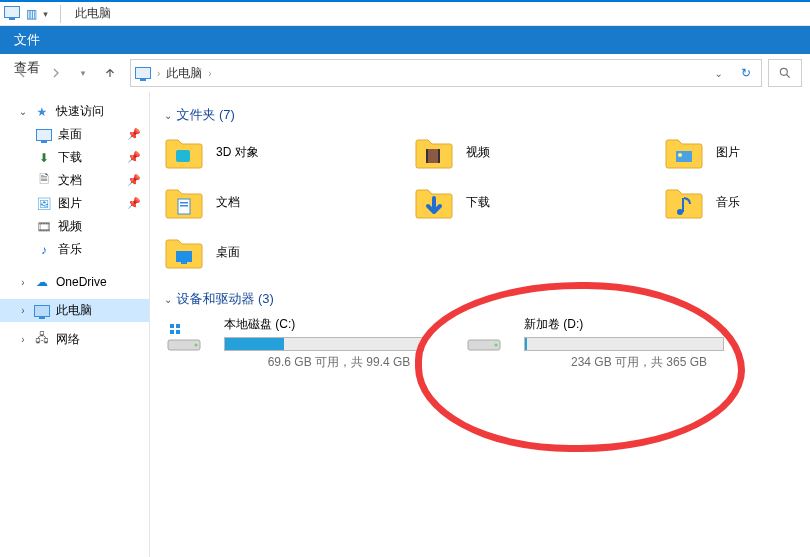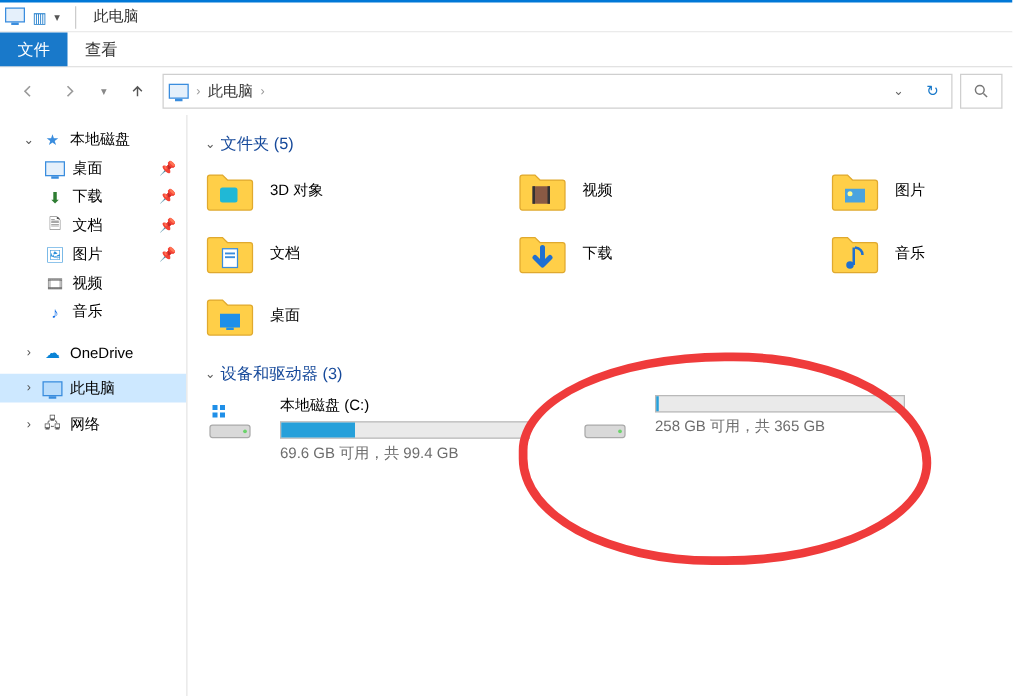--- a/index.html
+++ b/index.html
@@ -32,20 +32,21 @@
   .titlebar .qat .sysicon { width:16px; height:16px; }
   .titlebar .sep { width:1px; height:18px; background:#ccc; margin:0 6px; }
   .titlebar .title { margin-left: 2px; color:#333; }
   
   .ribbon {
     height: 28px;
     display: flex;
     align-items: stretch;
     border-bottom: 1px solid #d9d9d9;
     background:#fff;
+    flex-direction:column;
   }
   .ribbon .tab {
     padding: 5px 14px;
     font-size: 13px;
     color:#333;
     display:flex;
     align-items:center;
   }
   .ribbon .tab.file {
     background:#1979ca;
@@ -142,21 +143,21 @@
   }
   .drive-item {
     display:flex;
     gap:20px;
   }
   .drive-icon { width:40px; height:40px; display:flex; align-items:center; justify-content:center; }
   .drive-body { flex:1; }
   .drive-name { margin-bottom:4px; }
   .drive-bar { width:200px; height:14px; border:1px solid #b9b9b9; background:#eaeaea; position:relative; }
   .drive-bar .fill { position:absolute; left:0; top:0; bottom:0; background:#26a0da; }
-  .drive-status { color:#6d6d6d; margin-top:3px; font-size:12px;}
+  .drive-status { color:#6d6d6d; margin-top:3px; font-size:12px;text-align:center;}
   .red-circle {
     position:absolute;
     border: 7px solid #ef3b3b;
     border-radius: 50% 48% 50% 47% / 46% 52% 48% 50%;
     pointer-events:none;
   }
   
   .mon { width:16px; height:12px; border:1px solid #3a8dde; background:#3a8dde22; display:inline-block; position:relative;}
   .mon:after { content:""; position:absolute; left:4px; right:4px; bottom:-3px; height:2px; background:#3a8dde;}
 </style>
@@ -212,21 +213,21 @@
         <path d="M20 20l-5-5"></path>
       </svg>
   </div>
 </div>
 
 <div class="layout">
   <div class="sidebar">
     <div class="tree-item root">
       <span class="tree-caret">⌄</span>
       <span class="tree-icon" style="color:#3a8dde;">★</span>
-      <span>本地磁盘</span>
+      <span>快速访问</span>
     </div>
     <div class="tree-item child">
       <span class="tree-icon">
           <span class="mon"></span>
         </span>
       <span>桌面</span>
       <span class="pin">📌</span>
     </div>
     <div class="tree-item child">
       <span class="tree-icon" style="color:#2e7d32;">⬇</span>
@@ -269,21 +270,21 @@
     <div class="tree-item root">
       <span class="tree-caret">›</span>
       <span class="tree-icon" style="color:#555;">🖧</span>
       <span>网络</span>
     </div>
   </div>
 
   <div class="content">
     <div class="section-hdr">
       <span class="caret">⌄</span>
-      <span>文件夹 (5)</span>
+      <span>文件夹 (7)</span>
     </div>
     <div class="folders-grid" id="folders-grid">
         <div class="folder-item">
           <span class="folder-icon">
             <svg width="40" height="36" viewBox="0 0 40 36">
     <path d="M2 8 L2 32 Q2 34 4 34 L36 34 Q38 34 38 32 L38 12 Q38 10 36 10 L18 10 L14 6 L4 6 Q2 6 2 8 Z" fill="#ffcf48" stroke="#e0a92e" stroke-width="1"></path>
     <rect x="12" y="16" width="14" height="12" fill="#20b8d6" rx="2"></rect>
   </svg>
           </span>
   <span class="folder-label">3D 对象</span>
@@ -378,23 +379,24 @@
     </div>
         </div>
         <div class="drive-item">
           <span class="drive-icon">
       <svg width="40" height="40" viewBox="0 0 40 40">
               <rect x="4" y="24" width="32" height="10" rx="2" fill="#d9d9d9" stroke="#aaa"></rect>
               <circle cx="32" cy="29" r="1.5" fill="#6bd36b"></circle>
             </svg>
     </span>
     <div class="drive-body">
+      <div class="drive-name">新加卷 (D:)</div>
       <div class="drive-bar">
               <div class="fill" style="width:1%"></div>
             </div>
-      <div class="drive-status">258 GB 可用，共 365 GB</div>
+      <div class="drive-status">234 GB 可用，共 365 GB</div>
     </div>
         </div>
       </div>
 
     <div class="red-circle" style="left:265px; top:190px; width:330px; height:170px;"></div>
   </div>
 </div>
 
 </body></html>

